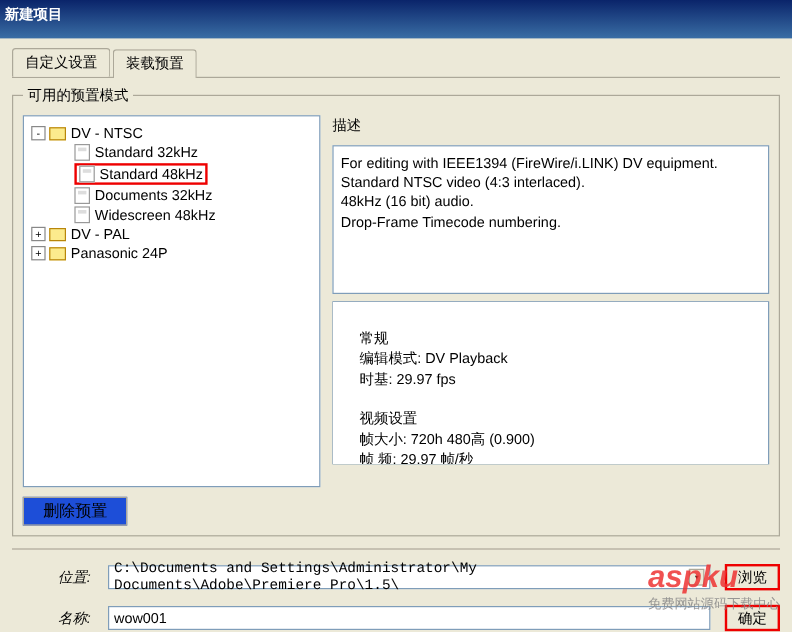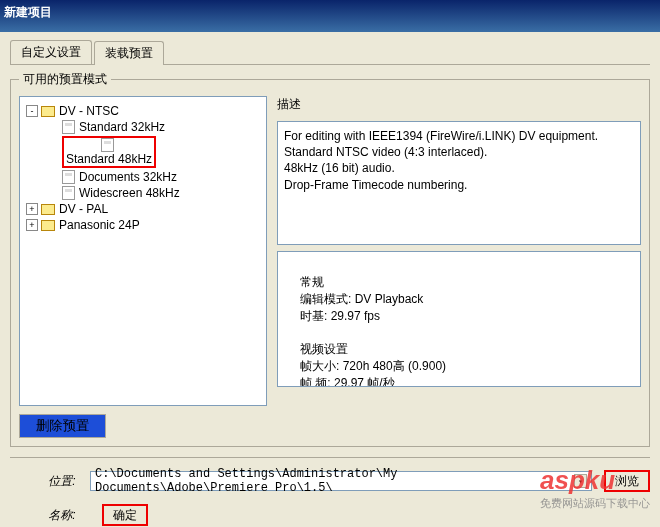--- a/index.html
+++ b/index.html
@@ -13,21 +13,21 @@
 legend { padding: 0 4px; }
 .main-row { display: flex; gap: 10px; }
 .tree-panel { width: 248px; height: 310px; background: #fff; border: 1px solid #7f9db9; padding: 6px; overflow: auto; }
 .tree-item { display: flex; align-items: center; padding: 1px 0; white-space: nowrap; }
 .tree-item.lvl1 { padding-left: 0; }
 .tree-item.lvl2 { padding-left: 36px; }
 .expander { width: 12px; height: 12px; border: 1px solid #888; display: inline-flex; align-items: center; justify-content: center; font-size: 9px; line-height: 1; margin-right: 3px; background: #fff; }
 .folder-icon { width: 14px; height: 11px; background: #fceb8d; border: 1px solid #b8860b; margin-right: 4px; display: inline-block; }
 .preset-icon { width: 13px; height: 14px; background: #fff; border: 1px solid #999; margin-right: 4px; display: inline-block; position: relative; }
 .preset-icon::after { content: ""; position: absolute; top: 2px; left: 2px; right: 2px; height: 3px; background: #ddd; }
-.selected-box { border: 2px solid #e00; padding: 0 2px; display: inline-flex; align-items: center; flex-direction: column; }
+.selected-box { border: 2px solid #e00; padding: 0 2px; display: inline-flex; align-items: center; }
 .desc-col { flex: 1; display: flex; flex-direction: column; gap: 6px; }
 .desc-label { margin-bottom: 2px; }
 .desc-area { background: #fff; border: 1px solid #7f9db9; padding: 6px; height: 124px; overflow: auto; white-space: pre-wrap; line-height: 1.35; }
 .spec-area { background: #fff; border: 1px solid #7f9db9; padding: 22px; height: 136px; overflow: auto; white-space: pre-wrap; line-height: 1.4; }
 .btn { border: 1px solid #aca899; background: #1d4ed8; padding: 2px 16px; cursor: pointer; }
 .del-btn { margin-top: 8px; }
 .footer { border-top: 1px solid #aca899; margin-top: 10px; padding-top: 12px; }
 .form-row { display: flex; align-items: center; margin-bottom: 12px; padding-left: 30px; }
 .form-row label { width: 44px; text-align: center; margin-right: 6px; font-style: italic; }
 .form-row input { flex: 1; border: 1px solid #7f9db9; padding: 2px 4px; height: 20px; font-family: inherit; font-size: 12px; }
@@ -113,20 +113,21 @@
     <div class="form-row">
       <label>位置:</label>
       <div class="combo">
         <span>C:\Documents and Settings\Administrator\My Documents\Adobe\Premiere Pro\1.5\</span>
         <span class="combo-arrow">▾</span>
       </div>
       <div class="right-btn">浏览</div>
     </div>
     <div class="form-row">
       <label>名称:</label>
+      <input type="text" value="wow001" style="">
       <div class="right-btn">确定</div>
     </div>
   </div>
 </div>
 
 <div class="watermark">
   <span>aspku</span>
   <small>免费网站源码下载中心</small>
 </div>
 

